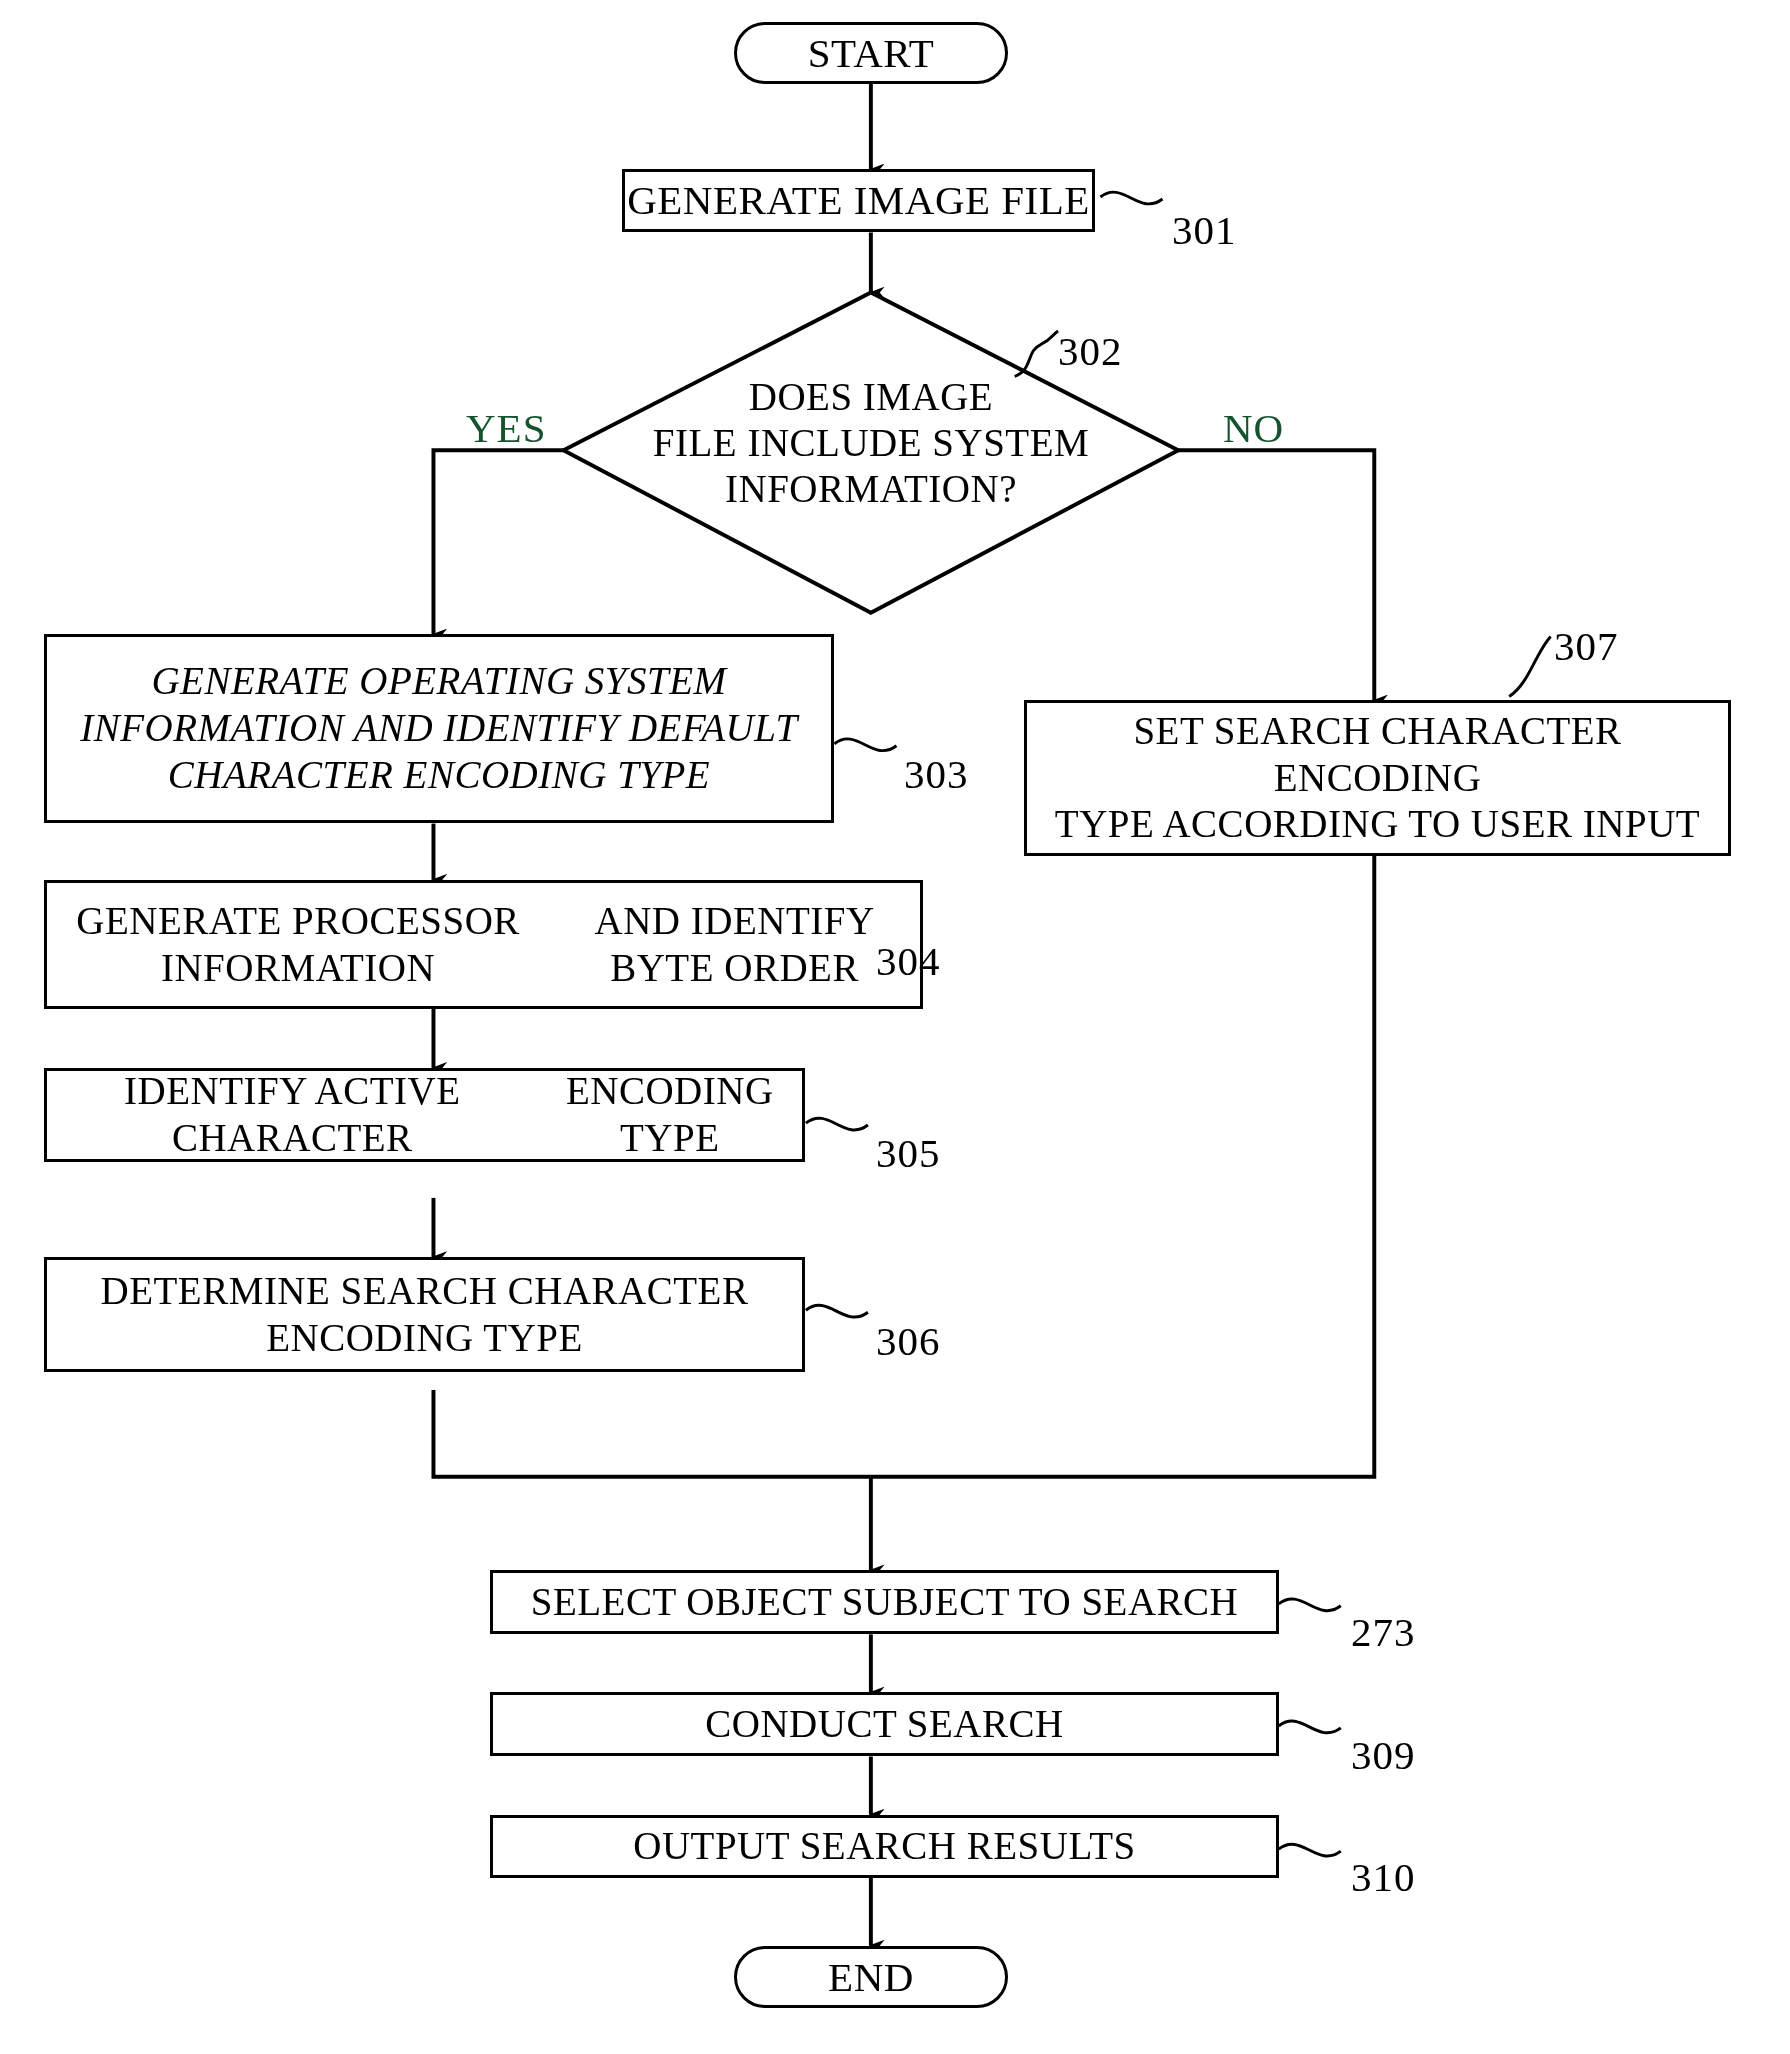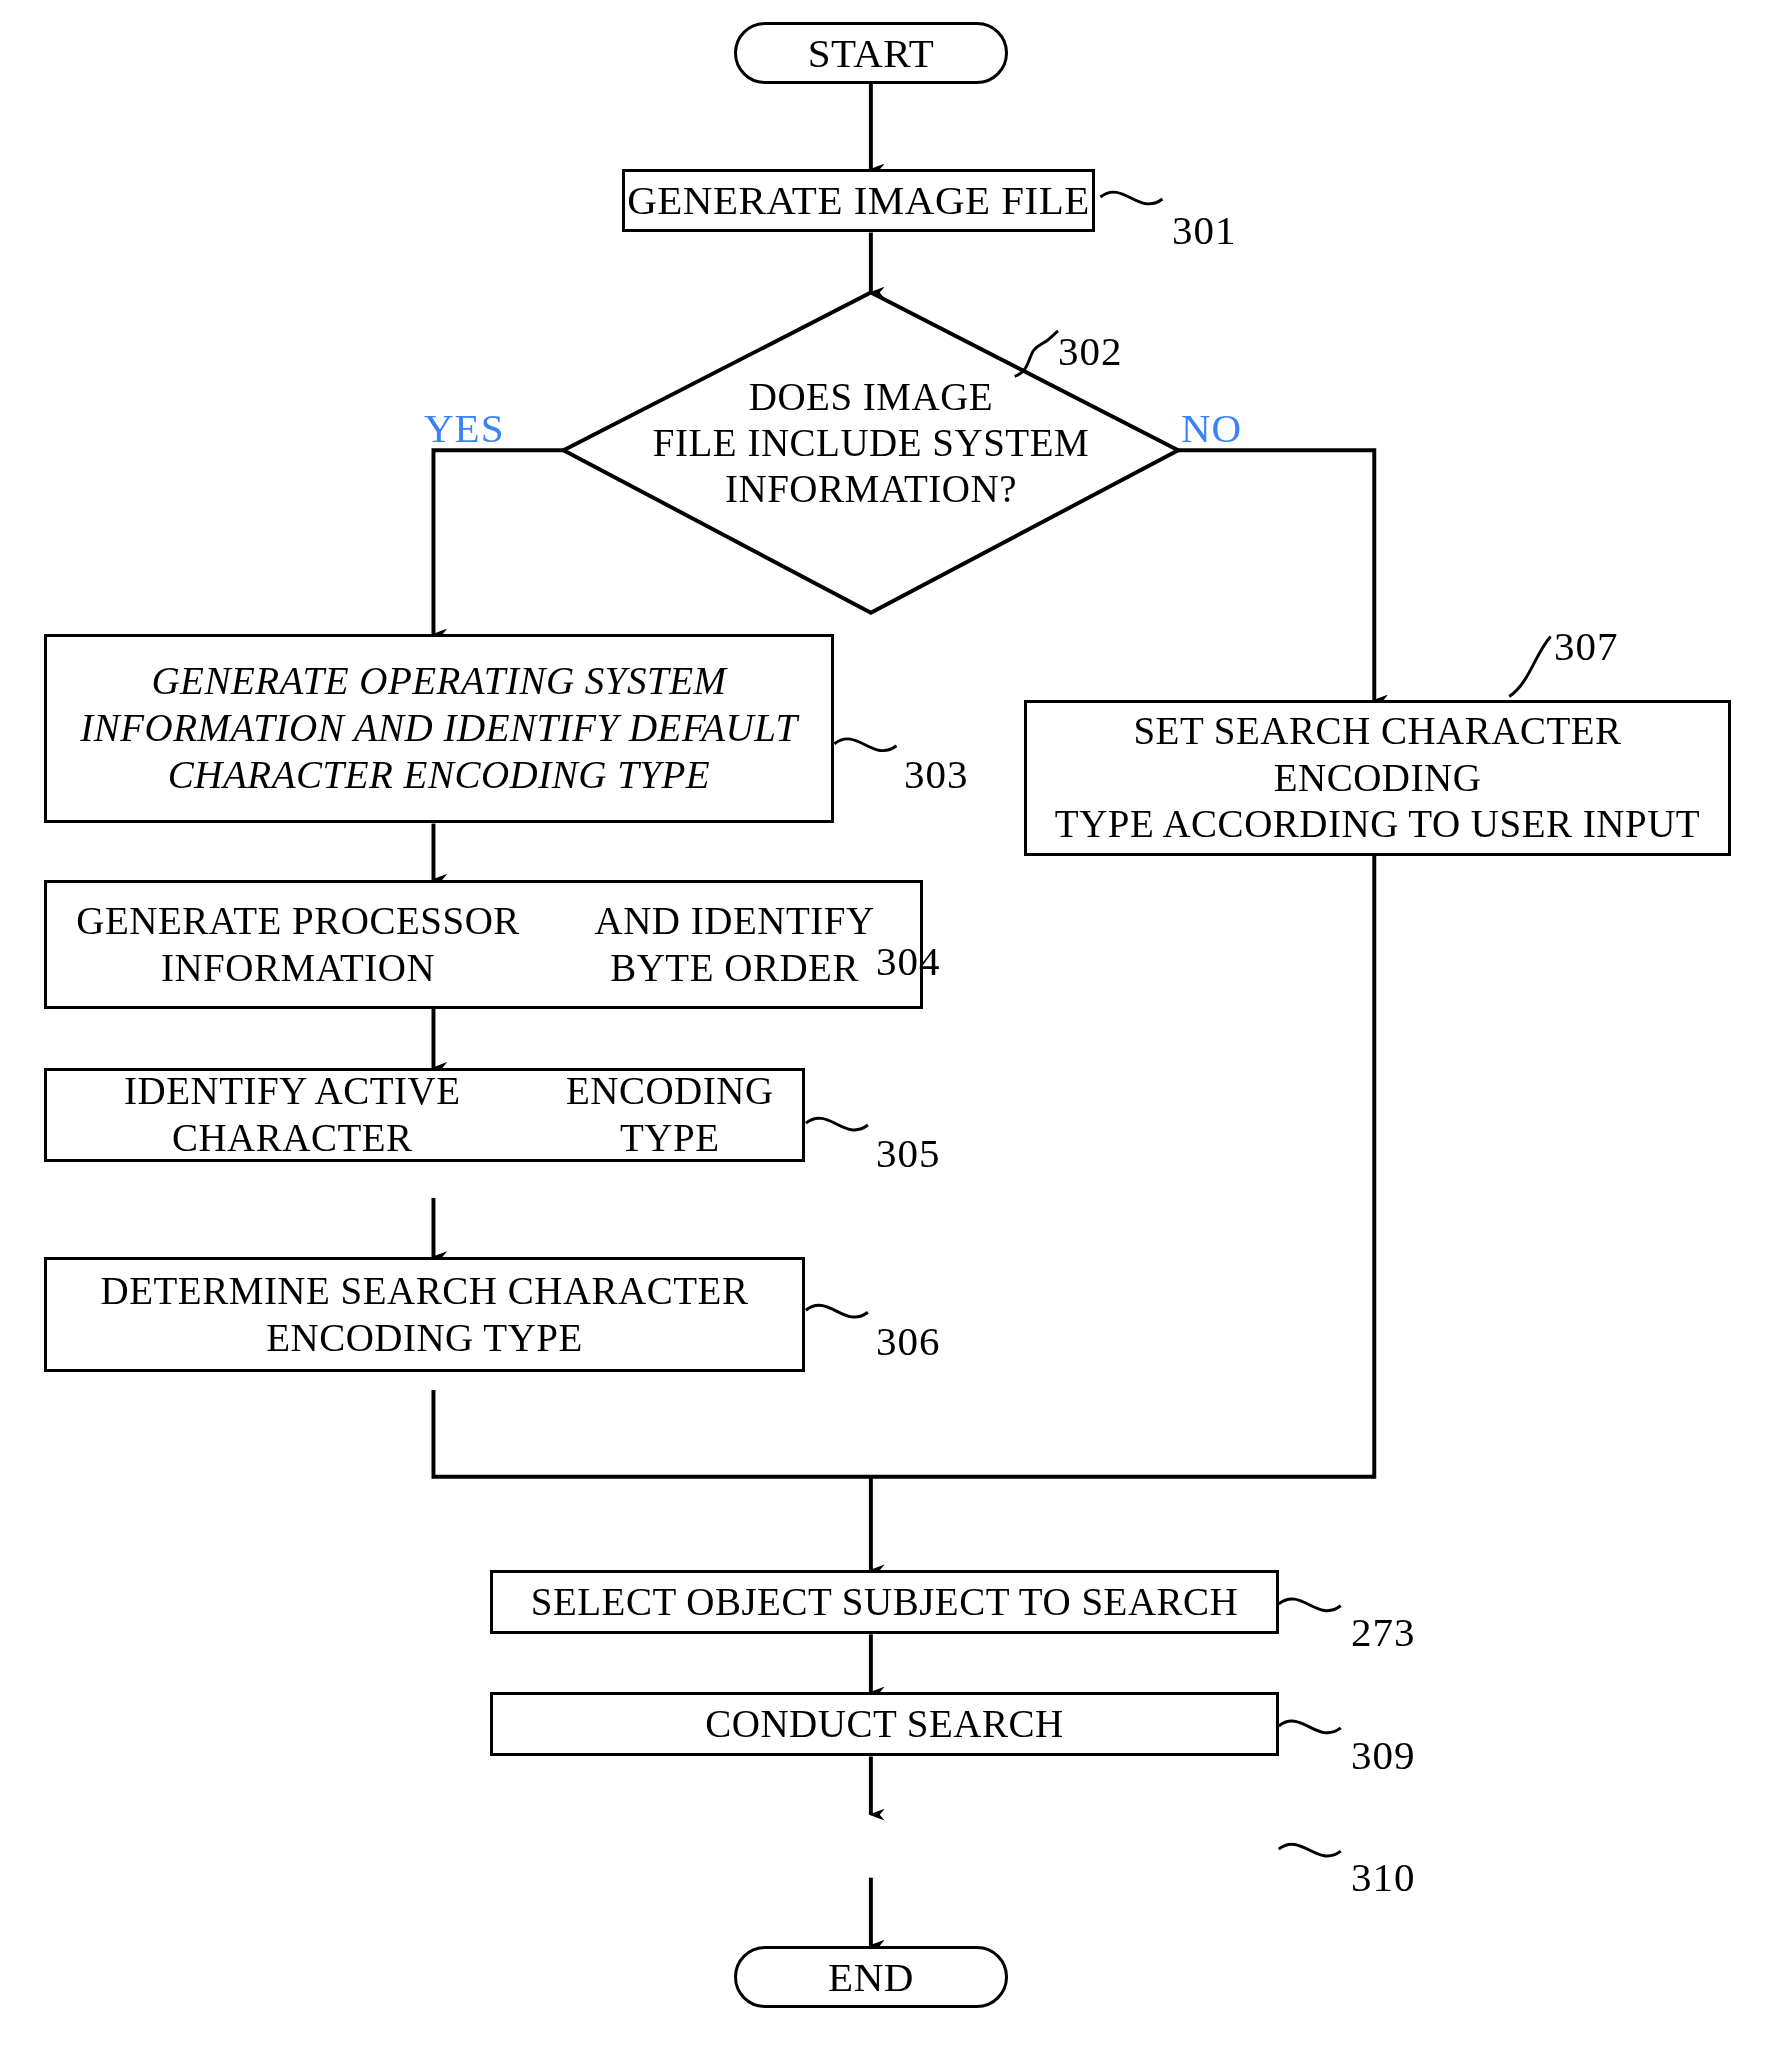--- a/index.html
+++ b/index.html
@@ -55,23 +55,24 @@
   }
   .refnum {
     position: absolute;
     color: #000;
     letter-spacing: 1px;
     white-space: nowrap;
     margin-top: 31px;
   }
   .branch {
     position: absolute;
-    color: #3b82f6;
+    color: #14532d;
     letter-spacing: 1px;
     white-space: nowrap;
+    margin-left: 42px;
   }
   .f40 { font-size: 39px; }
   .f42 { font-size: 41px; }
 </style>
 </head>
 <body>
 
 <div id="canvas">
 
   <svg id="wires" viewBox="0 0 1818 2086" xmlns="http://www.w3.org/2000/svg">
@@ -176,20 +177,23 @@
   <div class="node proc f40" style="left:490px; top:1570px; width:789px; height:64px;">
     <span>SELECT OBJECT SUBJECT TO SEARCH</span>
   </div>
   <div class="refnum f42" style="left:1351px; top:1577px;">273</div>
 
   <div class="node proc f40" style="left:490px; top:1692px; width:789px; height:64px;">
     <span>CONDUCT SEARCH</span>
   </div>
   <div class="refnum f42" style="left:1351px; top:1700px;">309</div>
 
+  <div class="node proc f40" style="left:490px; top:1815px; width:789px; height:63px;">
+    <span>OUTPUT SEARCH RESULTS</span>
+  </div>
   <div class="refnum f42" style="left:1351px; top:1822px;">310</div>
 
   <div class="node term f42" style="left:734px; top:1946px; width:274px; height:62px;justify-content:center;">
     <span>END</span>
   </div>
 
 </div>
 
 
 </body></html>

